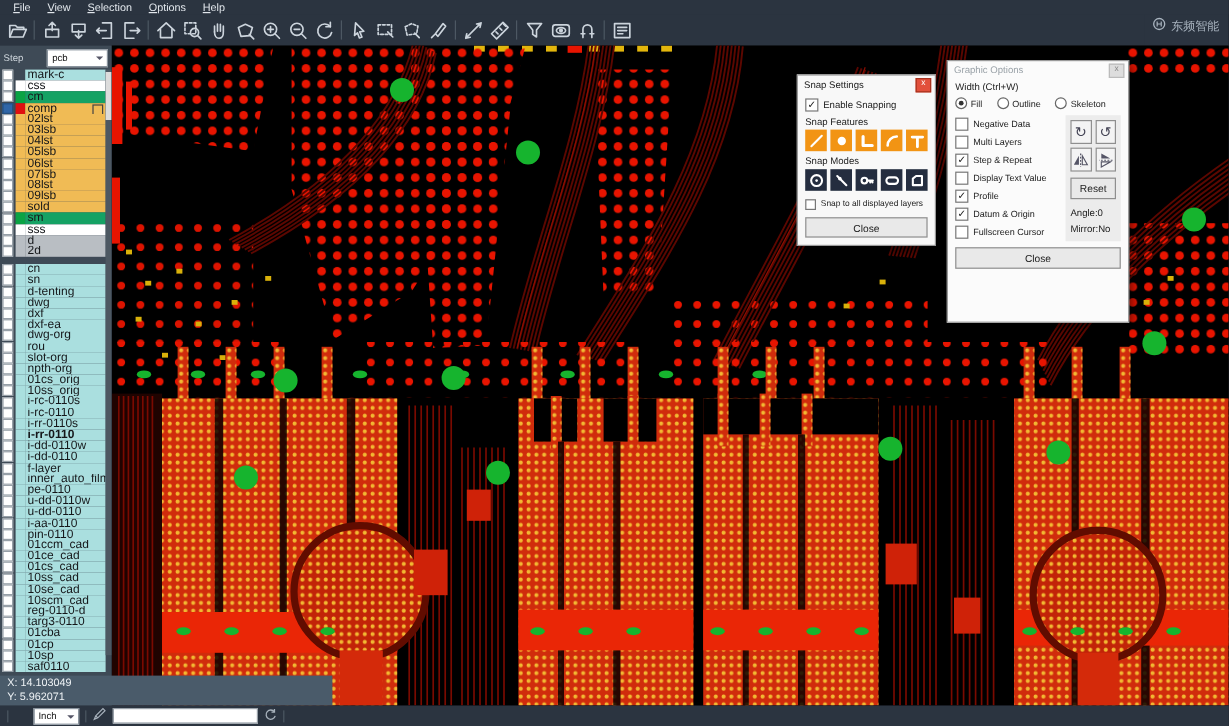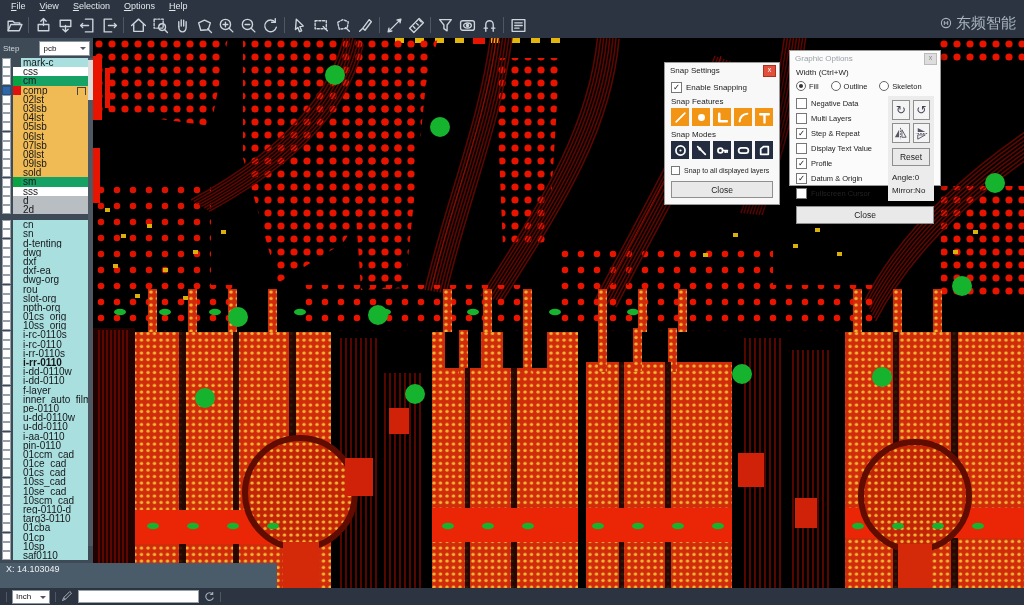--- a/index.html
+++ b/index.html
@@ -9,21 +9,21 @@
   .menu-bar{position:absolute;top:0;left:0;right:0;height:12px;display:flex;align-items:center;
             padding-left:4px;font-size:9px;color:#e2e7ec;background:#2b3440;}
   .menu-item{display:inline-block;padding:0 7px;cursor:default;}
   .menu-item::first-letter{text-decoration:underline;}
   
   .toolbar{position:absolute;top:12px;left:0;right:70px;height:26px;display:flex;align-items:center;
            padding-left:3px;background:#2b3440;}
   .tbtn{width:22px;height:22px;display:flex;align-items:center;justify-content:center;}
   .tsep{width:1px;height:16px;background:#4d5863;margin:0 3px;}
   .brand{position:absolute;right:8px;top:14px;display:flex;align-items:center;gap:4px;
-         color:#a9b4bf;font-size:15px;}
+         color:#a9b4bf;font-size:10px;}
   
   .sidebar{position:absolute;left:0;top:38px;width:93px;bottom:17px;background:#3e4a56;overflow:hidden;}
   .step-row{height:20px;display:flex;align-items:center;padding:0 3px;gap:20px;}
   .step-label{font-size:8px;color:#cfd6dc;}
   .sel{background:#fff;border:1px solid #8a949e;height:13px;flex:1;display:flex;align-items:center;
        font-size:8px;padding:0 3px;position:relative;color:#111;}
   .sel::after{content:"";position:absolute;right:3px;top:5px;border:3px solid transparent;border-top-color:#556;}
   .layer-list{position:absolute;top:20px;left:0;right:5px;bottom:0;}
   .layer-row{height:9.2px;display:flex;align-items:stretch;}
   .cb{width:7px;height:7px;border:1px solid #97a0a8;background:#fff;align-self:center;margin:0 2px;flex:none;}
@@ -39,21 +39,21 @@
   .sb-thumb{position:absolute;top:2px;left:0;right:0;height:40px;background:#dcdcdc;}
   
   .canvas-wrap{position:absolute;left:93px;top:38px;right:0;bottom:17px;background:#000;}
   
   .status{position:absolute;left:0;top:563px;width:277px;height:25px;background:#4a5b6a;z-index:6;
           color:#eef2f5;font-size:9px;line-height:11px;padding:1px 6px;box-sizing:border-box;}
   
   .bottombar{position:absolute;left:0;bottom:0;right:0;height:17px;background:#2b3440;z-index:7;
              display:flex;align-items:center;gap:5px;padding-left:6px;}
   .bsep{width:1px;height:10px;background:#4d5863;}
-  .unit-sel{width:30px;flex:none;height:12px;}
+  .unit-sel{width:30px;flex:none;height:12px;margin-left:16px;}
   .cmd{width:115px;height:11px;border:1px solid #98a0a8;background:#fff;font-size:8px;padding:0 2px;}
   
   .dlg{position:absolute;background:#f8f8f8;border:1px solid #9a9a9a;box-shadow:2px 3px 8px rgba(0,0,0,.55);
        z-index:5;box-sizing:border-box;font-size:8px;color:#222;}
   .dlg-title{height:15px;display:flex;align-items:center;justify-content:space-between;padding:0 3px 0 5px;}
   .dlg-body{padding:2px 6px 5px 6px;}
   .x-red{width:11px;height:10px;background:#e2503c;border:1px solid #a8321f;color:#fff;font-size:7px;
          line-height:8px;text-align:center;}
   .x-gray{width:11px;height:10px;background:#ddd;border:1px solid #bbb;color:#888;font-size:7px;
           line-height:8px;text-align:center;}
@@ -928,21 +928,21 @@
           </div>
         </div>
       <div class="chk-row snap-all">
         <span class="gcb" id="snap-all-cb" style="width:7px;height:7px;"></span>
         <span>Snap to all displayed layers</span>
       </div>
       <div class="btn" style="margin-top:4px;">Close</div>
     </div>
   </div>
 
-  <div class="dlg" style="left:789px;top:50px;width:152px;height:136px;background:#fbfbfb;">
+  <div class="dlg" style="left:789px;top:50px;width:152px;height:219px;background:#fbfbfb;">
     <div class="dlg-title">
       <span style="color:#9aa2a8;">Graphic Options</span>
       <div class="x-gray">x</div>
     </div>
     <div class="dlg-body">
       <div>Width (Ctrl+W)</div>
       <div class="radio-row">
           <div class="ritem">
             <span class="radio on"></span>
             <span>Fill</span>
@@ -1014,20 +1014,21 @@
             <div>Mirror:No</div>
           </div>
         </div>
       </div>
       <div class="btn" style="margin-top:5px;height:16px;">Close</div>
     </div>
   </div>
 
   <div class="status">
     <div>X: 14.103049</div>
+    <div>Y: 5.962071</div>
   </div>
 
   <div class="bottombar">
     <div class="bsep"></div>
     <div class="sel unit-sel">
       <span>Inch</span>
     </div>
     <div class="bsep"></div>
     <span>
       <svg width="12" height="12" viewBox="0 0 12 12">

